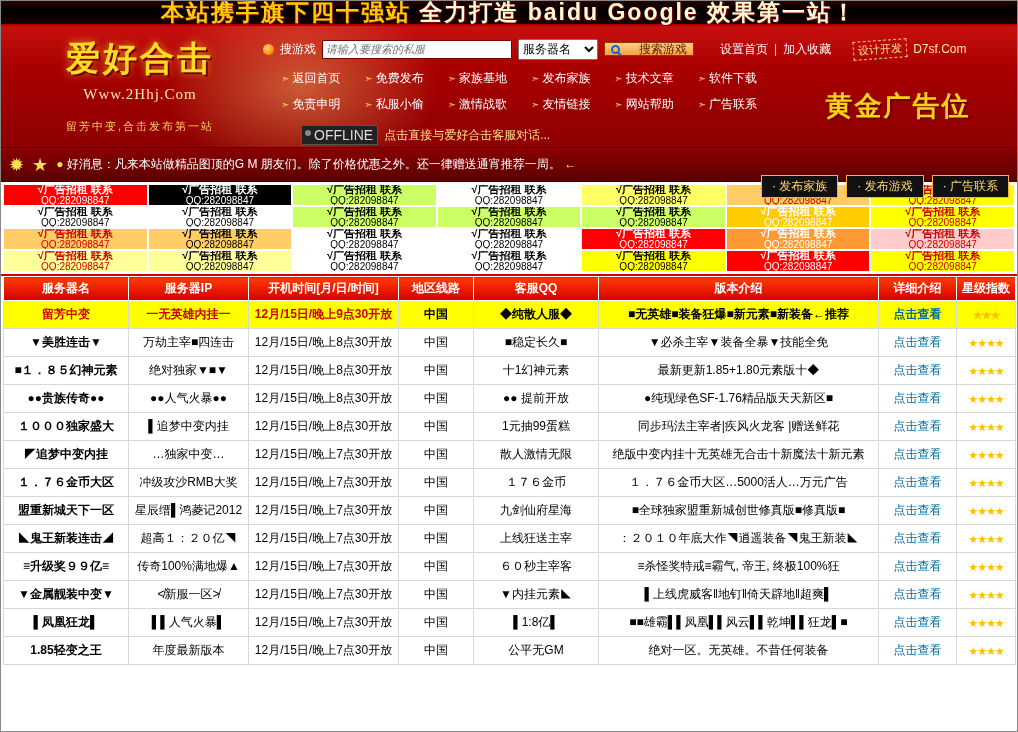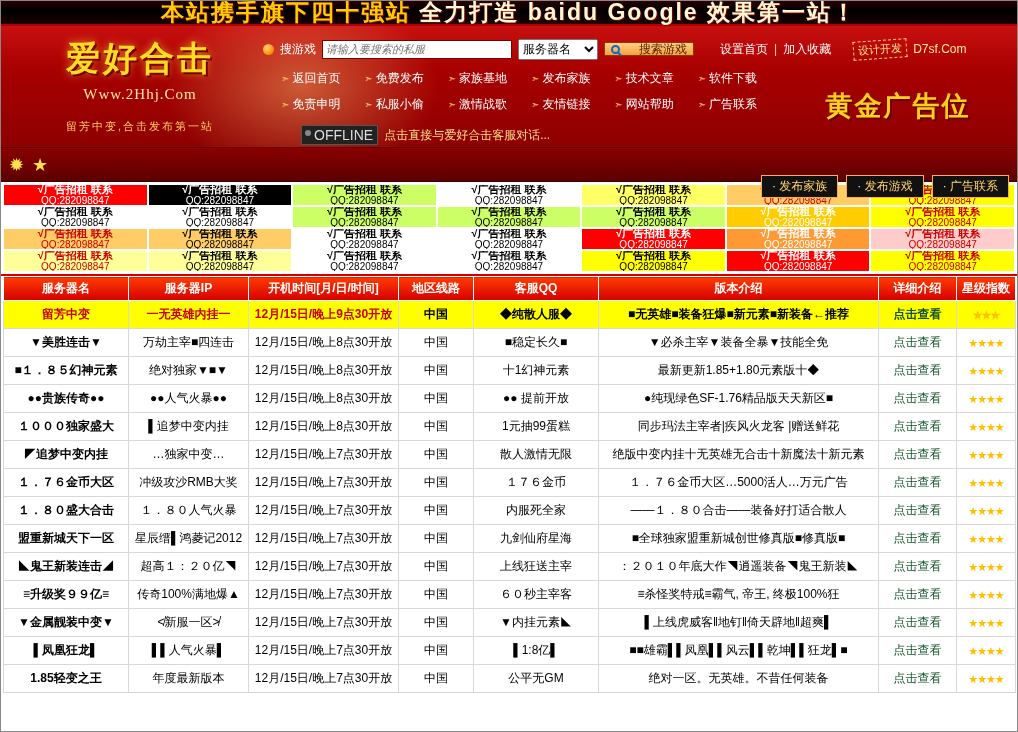--- a/index.html
+++ b/index.html
@@ -198,21 +198,21 @@
   td.c-area { text-align:center; }
   td.c-qq   { text-align:left; padding-left:4px; }
   td.c-ver  { text-align:left; padding-left:4px; }
   td.c-det  { text-align:center; color:#000; }
   td.c-star { text-align:center; }
   .row-hl td { background:#ffff00 !important; font-weight:bold; }
   .row-hl .c-name { color:#cc0000; }
   .row-hl .c-ip   { color:#cc0000; }
   .row-hl .c-time { color:#cc0000; }
   .stars { color:#ffc000; font-size:11px; letter-spacing:-1px; }
-  .detlink { color:#14532d; text-decoration:none; cursor:pointer; }
+  .detlink { color:#0369a1; text-decoration:none; cursor:pointer; }
 </style>
 </head>
 <body>
 
 <div id="page">
 
   <div class="topbar">
     <div class="inner">
       <span>本站携手旗下四十强站</span>
       <span class="white">全力打造 baidu Google 效果第一站！</span>
@@ -306,20 +306,25 @@
       <span class="offline-badge">OFFLINE</span>
       <span class="ctext">点击直接与爱好合击客服对话...</span>
     </div>
 
     <div class="goldad">黄金广告位</div>
   </div>
 
   <div class="notice">
     <span class="star">✹</span>
     <span class="star">★</span>
+    <span class="ntext">
+      <span class="y">●</span>
+      <span>好消息：凡来本站做精品图顶的G M 朋友们。除了价格优惠之外。还一律赠送通宵推荐一周。</span>
+      <span class="y">←</span>
+    </span>
     <div class="notice-btns">
       <div class="nbtn"><span class="dot">·</span> <span>发布家族</span></div>
       <div class="nbtn"><span class="dot">·</span> <span>发布游戏</span></div>
       <div class="nbtn"><span class="dot">·</span> <span>广告联系</span></div>
     </div>
   </div>
 
   <div class="adgrid" id="adgrid">
       <div class="adcell" style="background: rgb(255, 0, 0); color: rgb(255, 255, 255);">
         <div class="l1">√广告招租  联系</div>
@@ -524,30 +529,20 @@
             <td class="c-name">１．７６金币大区</td>
             <td class="c-ip">冲级攻沙RMB大奖</td>
             <td class="c-time">12月/15日/晚上7点30开放</td>
             <td class="c-area">中国</td>
             <td class="c-qq">１７６金币</td>
             <td class="c-ver">１．７６金币大区…5000活人…万元广告</td>
             <td class="c-det"><span class="detlink">点击查看</span></td>
             <td class="c-star"><span class="stars">★★★★</span></td>
           </tr>
           <tr>
-            <td class="c-name">１．８０盛大合击</td>
-            <td class="c-ip">１．８０人气火暴</td>
-            <td class="c-time">12月/15日/晚上7点30开放</td>
-            <td class="c-area">中国</td>
-            <td class="c-qq">内服死全家</td>
-            <td class="c-ver">——１．８０合击——装备好打适合散人</td>
-            <td class="c-det"><span class="detlink">点击查看</span></td>
-            <td class="c-star"><span class="stars">★★★★</span></td>
-          </tr>
-          <tr>
             <td class="c-name">盟重新城天下一区</td>
             <td class="c-ip">星辰缙▌鸿菱记2012</td>
             <td class="c-time">12月/15日/晚上7点30开放</td>
             <td class="c-area">中国</td>
             <td class="c-qq">九剑仙府星海</td>
             <td class="c-ver">■全球独家盟重新城创世修真版■修真版■</td>
             <td class="c-det"><span class="detlink">点击查看</span></td>
             <td class="c-star"><span class="stars">★★★★</span></td>
           </tr>
           <tr>

